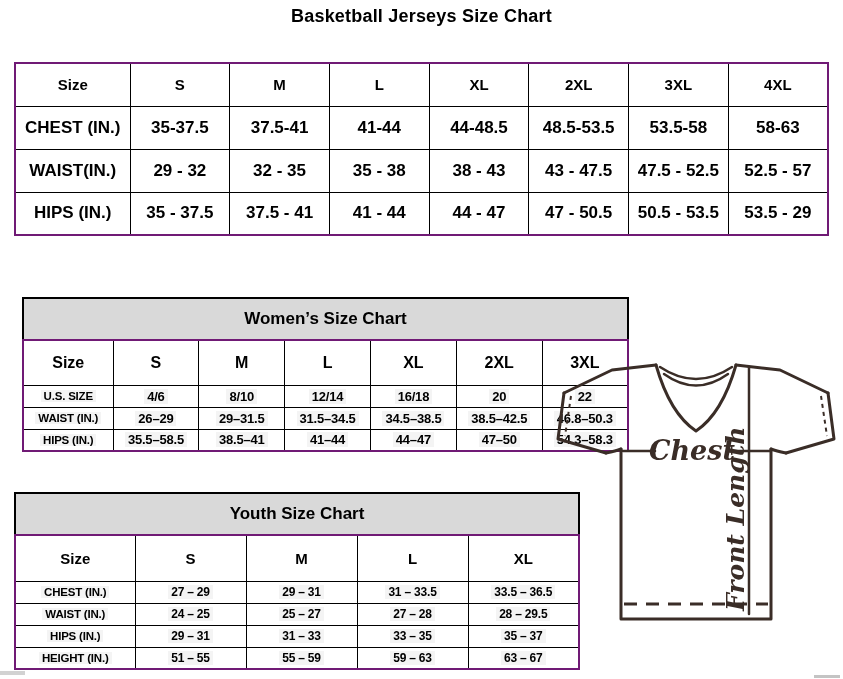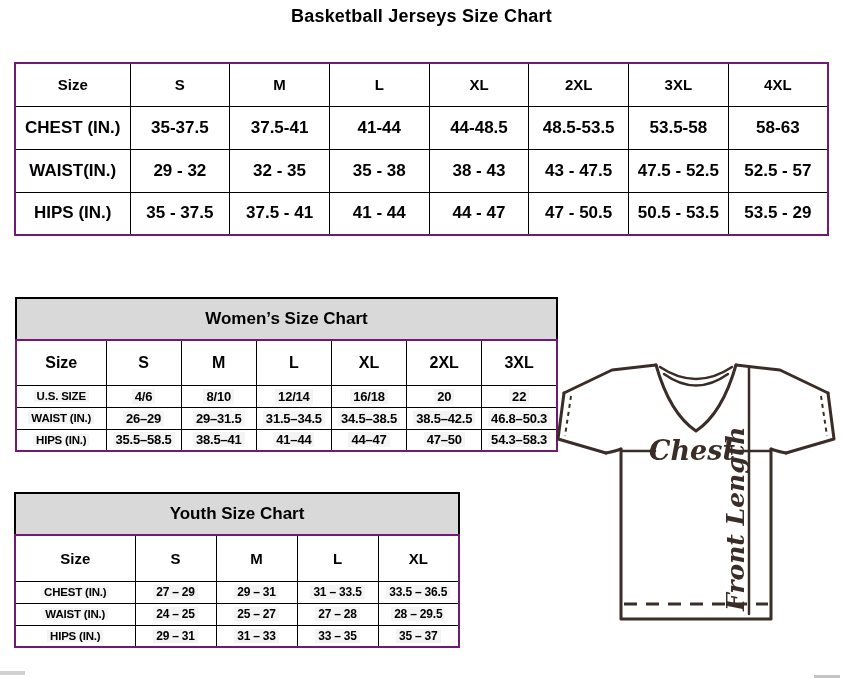--- a/index.html
+++ b/index.html
@@ -34,28 +34,28 @@
     font-weight: bold;
     padding: 0 2px;
   }
   
   .mens { top: 62px; left: 14px; width: 815px; }
   .mens .table-title { height: 41px; line-height: 39px; }
   .mens th { height: 43px; font-size: 15px; }
   .mens td { height: 43px; font-size: 17px; }
   .mens th:first-child { width: 115px; }
   
-  .womens { top: 297px; left: 15px; width: 543px; }
+  .womens { top: 297px; left: 22px; width: 607px; }
   .womens .table-title { height: 42px; line-height: 40px; }
   .womens th { height: 45px; font-size: 16px; }
   .womens td { height: 22px; font-size: 13px; letter-spacing: -0.2px; }
   .womens th:first-child { width: 90px; }
   .womens td:first-child { font-size: 11.5px; }
   
-  .youth { top: 492px; left: 14px; width: 446px; }
+  .youth { top: 492px; left: 14px; width: 566px; }
   .youth .table-title { height: 42px; line-height: 40px; }
   .youth th { height: 46px; font-size: 15px; }
   .youth td { height: 22px; font-size: 12px; letter-spacing: -0.2px; }
   .youth th:first-child { width: 120px; }
   .youth td:first-child { font-size: 11.5px; }
   
   .womens td .cellText, .youth td .cellText {
     background: #f4f4f4; padding: 0 3px; display: inline-block;
   }
   
@@ -197,20 +197,27 @@
           <td><span class="cellText">27 – 28</span></td>
           <td><span class="cellText">28 – 29.5</span></td>
         </tr>
         <tr>
           <td><span class="cellText">HIPS (IN.)</span></td>
           <td><span class="cellText">29 – 31</span></td>
           <td><span class="cellText">31 – 33</span></td>
           <td><span class="cellText">33 – 35</span></td>
           <td><span class="cellText">35 – 37</span></td>
         </tr>
+        <tr>
+          <td><span class="cellText">HEIGHT (IN.)</span></td>
+          <td><span class="cellText">51 – 55</span></td>
+          <td><span class="cellText">55 – 59</span></td>
+          <td><span class="cellText">59 – 63</span></td>
+          <td><span class="cellText">63 – 67</span></td>
+        </tr>
       </tbody>
   </table>
 </div>
 
 <div class="jersey-wrap">
   <svg width="282" height="268" viewBox="0 0 282 268">
     <g stroke="#3a2d27" fill="none" stroke-width="3" stroke-linejoin="round" stroke-linecap="round">
 
       <path d="M100,4 L56,9 L8,32"></path>
       <path d="M180,4 L224,9 L272,32"></path>

